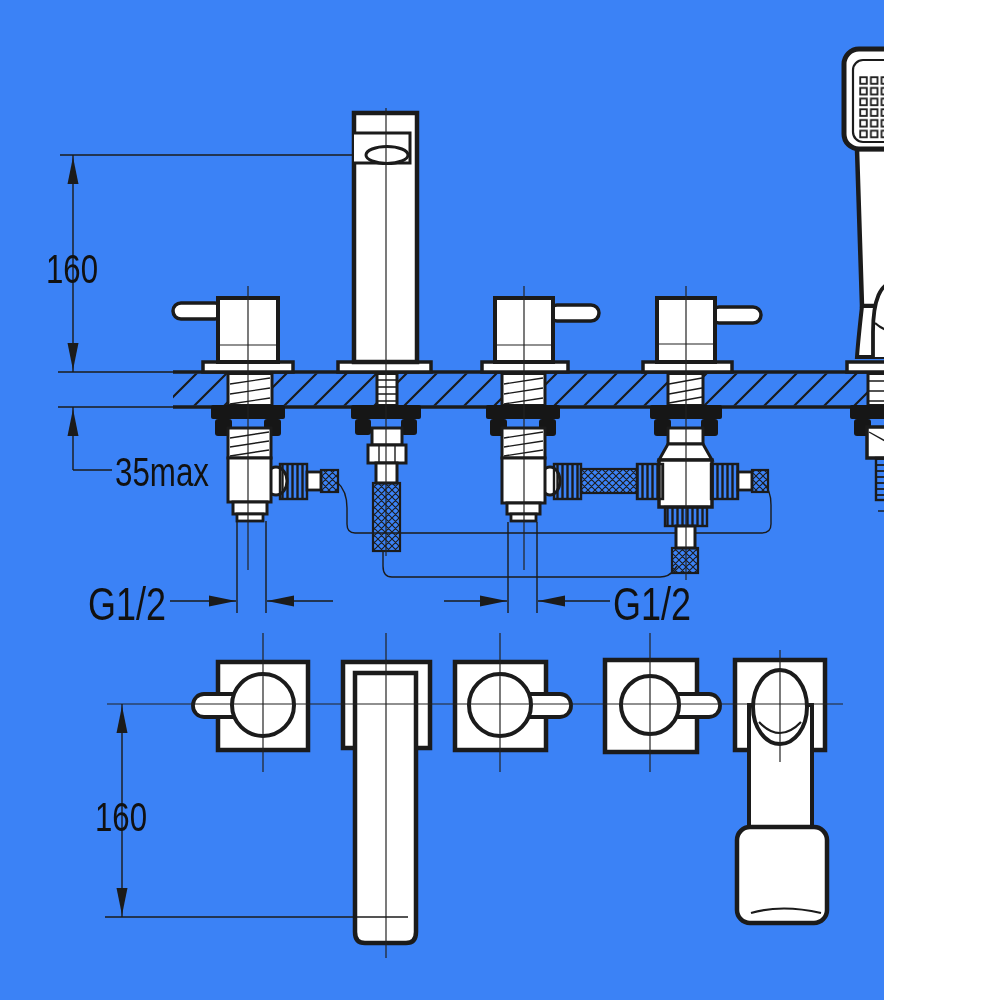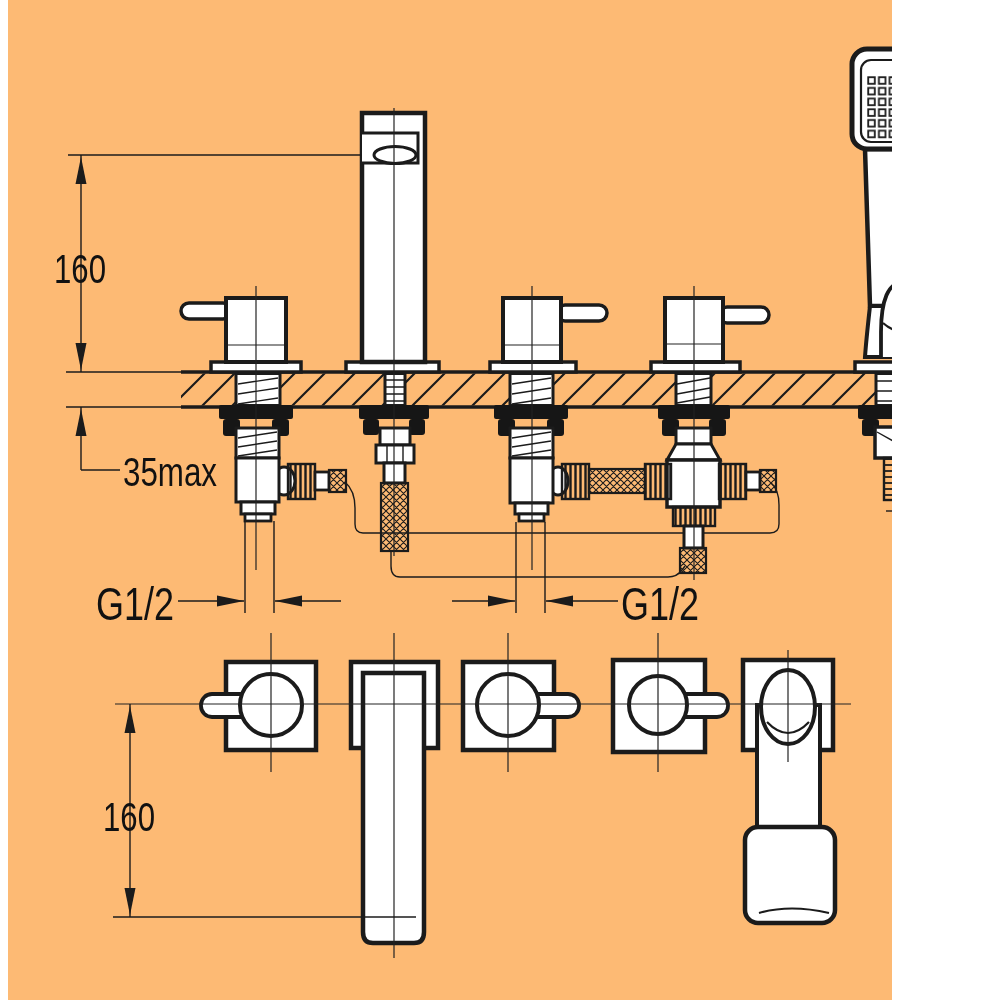--- a/index.html
+++ b/index.html
@@ -1,16 +1,16 @@
 <!DOCTYPE html>
 <html><head>
 <meta charset="utf-8">
 <style>
   html,body{margin:0;padding:0;background:#fff;}
-  .sheet{position:relative;width:884px;height:1000px;background:#fdba74;overflow:hidden;margin-left:8px;}
+  .sheet{position:relative;width:884px;height:1000px;background:#3b82f6;overflow:hidden;}
   svg{display:block;}
   .o5 {fill:#fff;stroke:#1b1b1b;stroke-width:5;}
   .o45{fill:#fff;stroke:#1b1b1b;stroke-width:4.5;}
   .o4 {fill:#fff;stroke:#1b1b1b;stroke-width:4;}
   .o38{fill:#fff;stroke:#1b1b1b;stroke-width:3.8;}
   .o35{fill:#fff;stroke:#1b1b1b;stroke-width:3.5;}
   .o3 {fill:#fff;stroke:#1b1b1b;stroke-width:3;}
   .o28{fill:#fff;stroke:#1b1b1b;stroke-width:2.8;}
   .ln3{stroke:#1b1b1b;stroke-width:3.5;fill:none;}
   .med{stroke:#1b1b1b;stroke-width:2.2;fill:none;}

